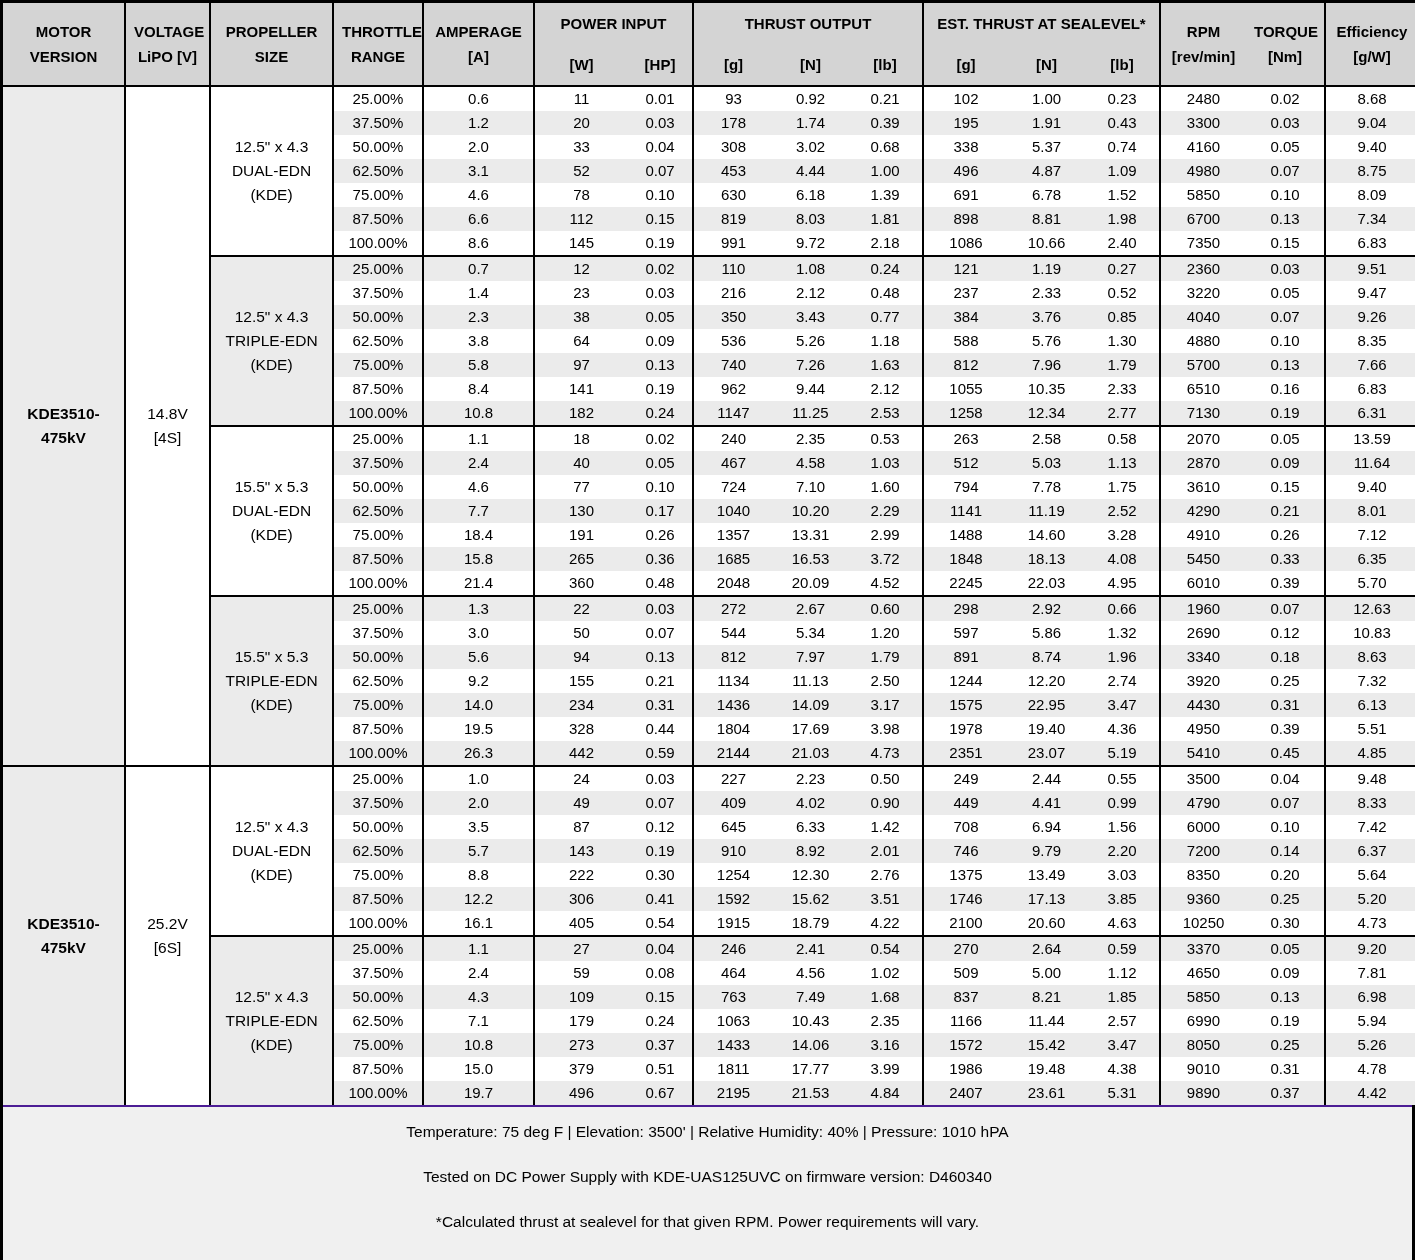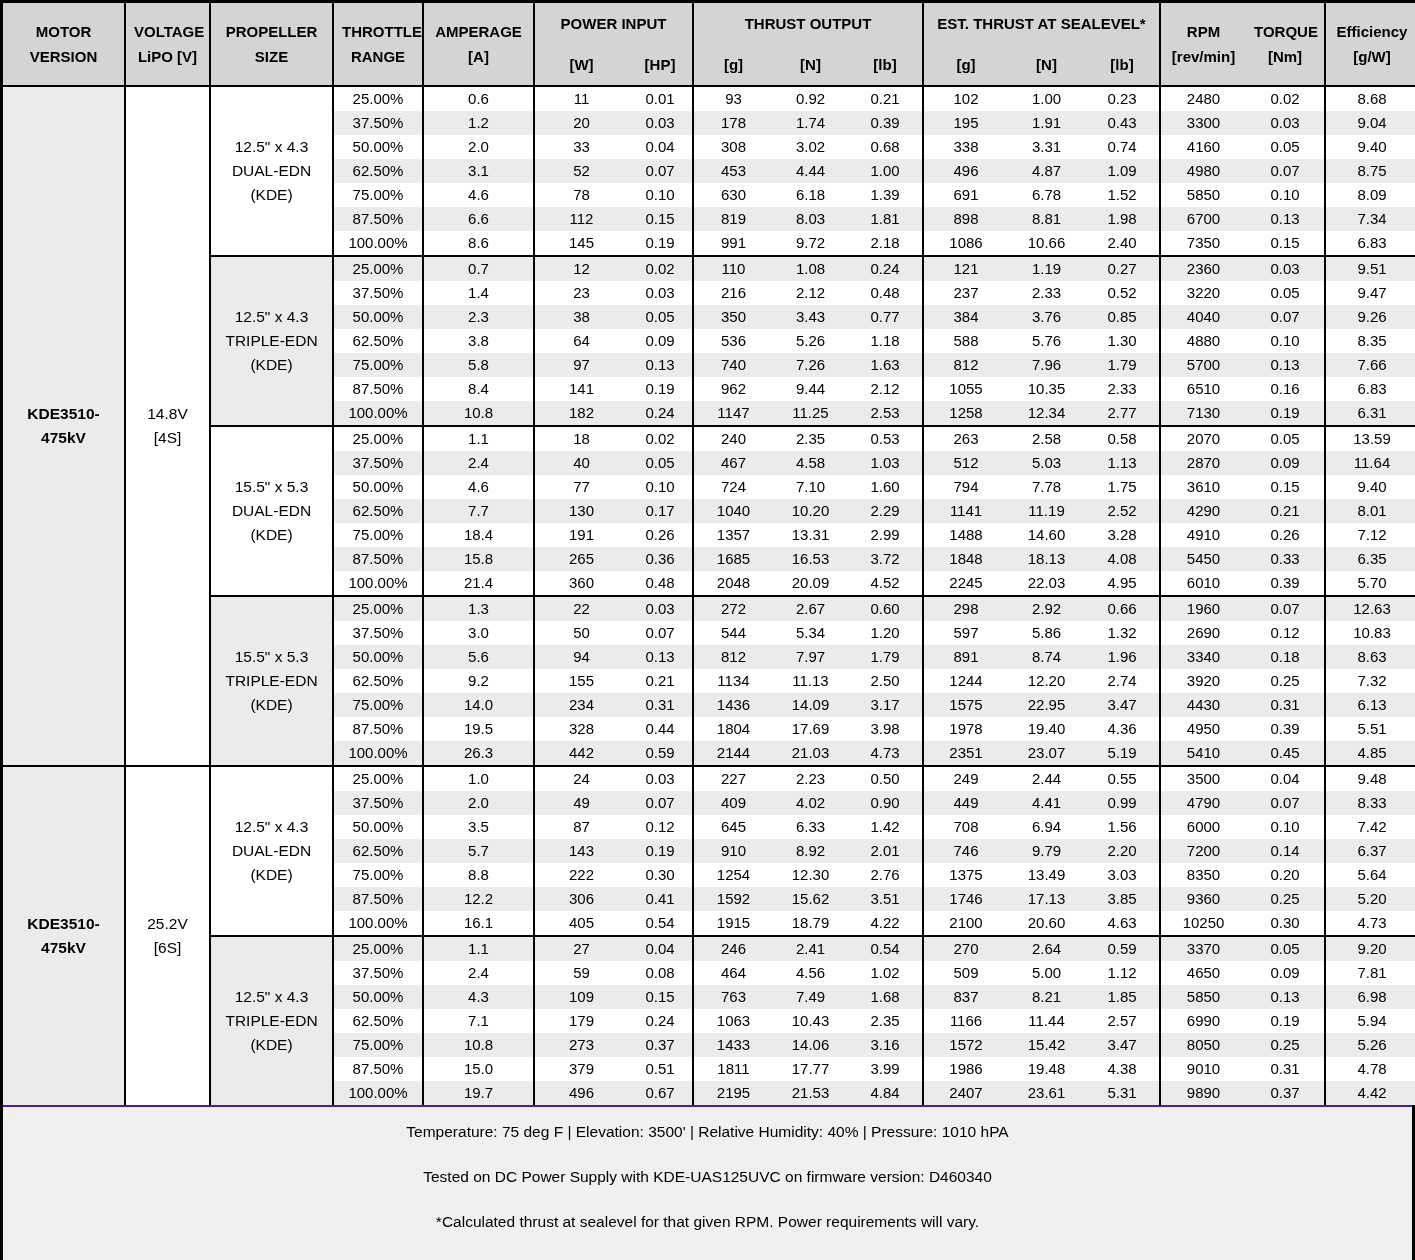--- a/index.html
+++ b/index.html
@@ -185,21 +185,21 @@
         </tr>
         <tr>
           <td class="dc bl">50.00%</td>
           <td class="dc bl">2.0</td>
           <td class="dc bl">33</td>
           <td class="dc">0.04</td>
           <td class="dc bl">308</td>
           <td class="dc">3.02</td>
           <td class="dc">0.68</td>
           <td class="dc bl">338</td>
-          <td class="dc">3.31</td>
+          <td class="dc">5.37</td>
           <td class="dc">0.74</td>
           <td class="dc bl">4160</td>
           <td class="dc">0.05</td>
           <td class="dc bl">9.40</td>
         </tr>
         <tr class="stripe">
           <td class="dc bl">62.50%</td>
           <td class="dc bl">3.1</td>
           <td class="dc bl">52</td>
           <td class="dc">0.07</td>

